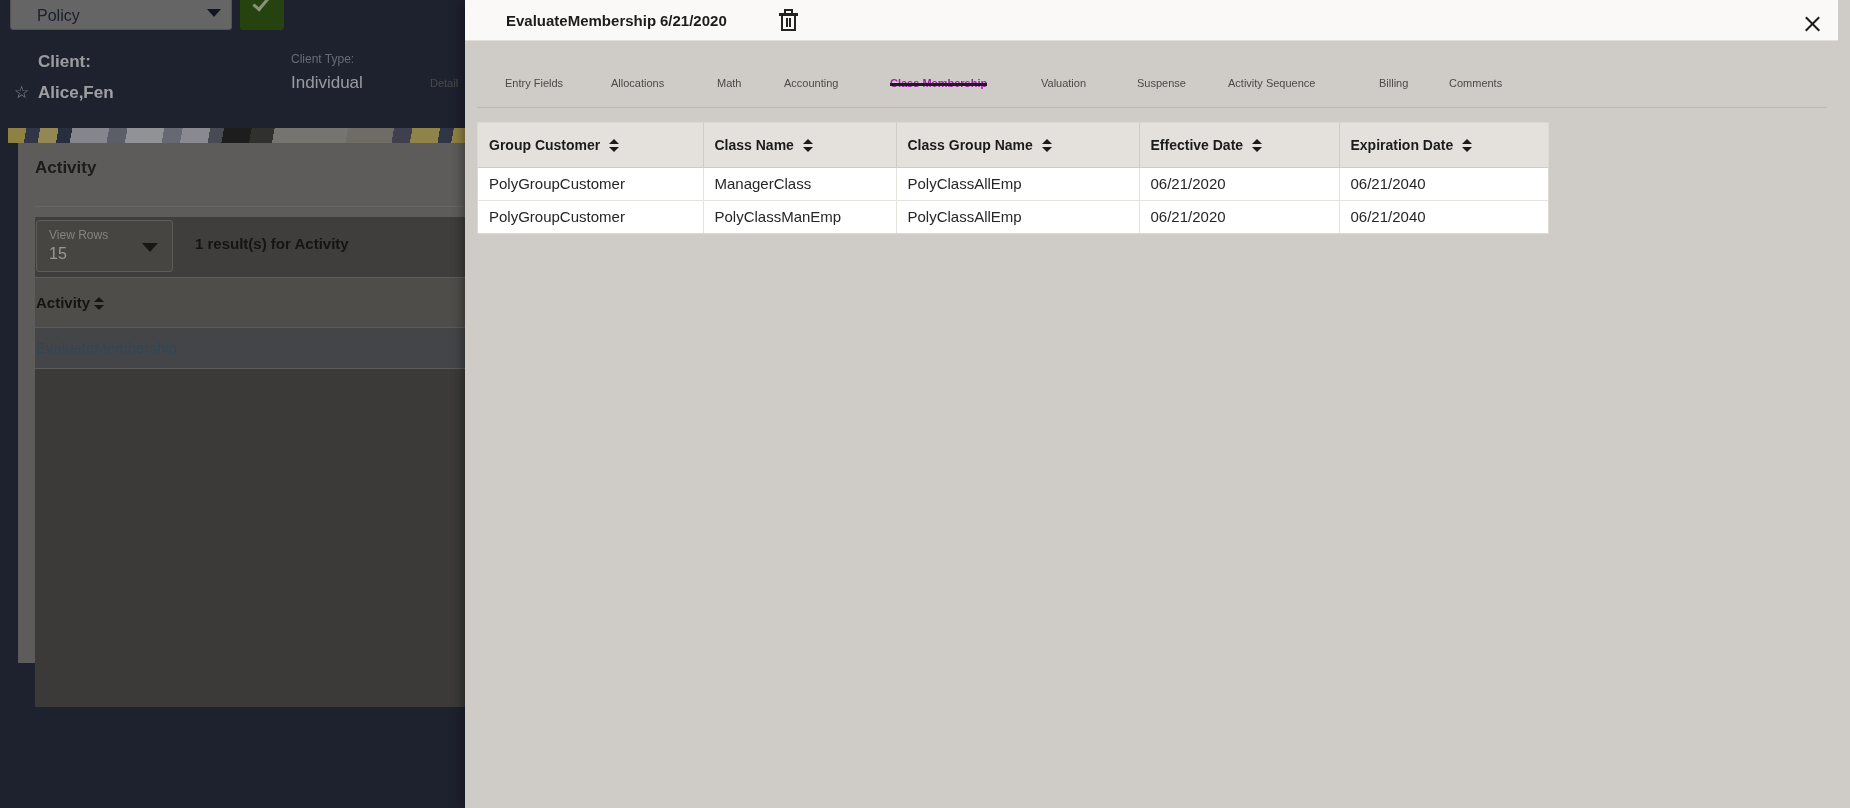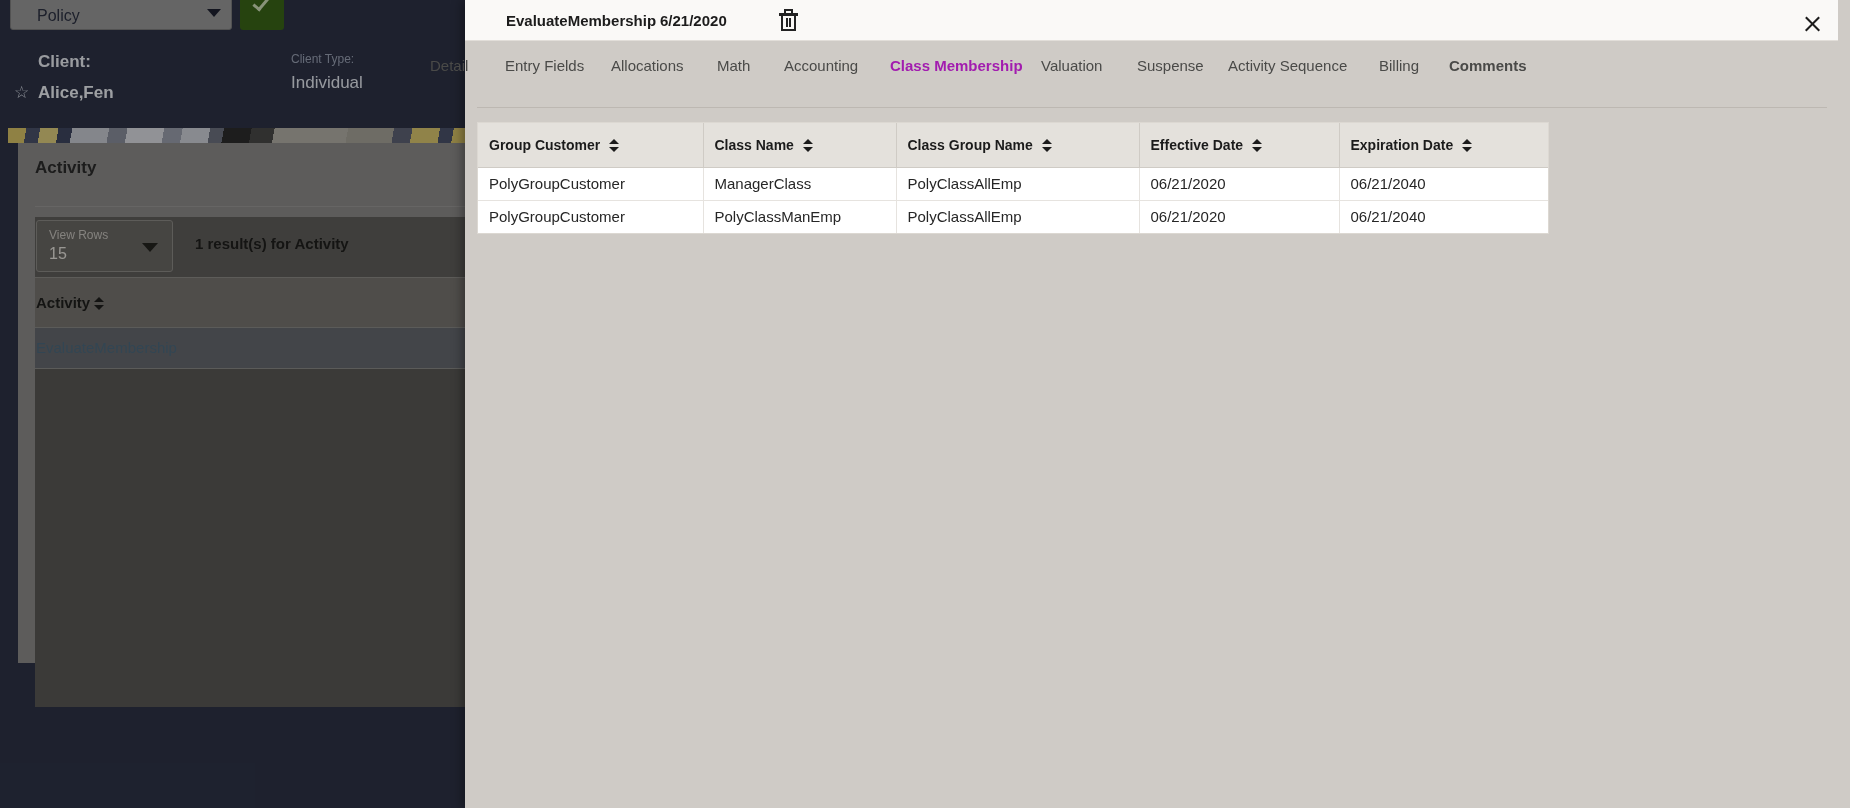--- a/index.html
+++ b/index.html
@@ -250,24 +250,24 @@
   }
   .close-btn::before { transform: rotate(45deg); }
   .close-btn::after  { transform: rotate(-45deg); }
 
   .tabbar {
     position: absolute; left: 0; top: 41px;
     width: 1373px; height: 48px;
     background: #cfcbc6;
   }
   .tab {
-    position: absolute; top: 16px;
+    position: absolute; top: 0;
     height: 48px;
-    display: flex; align-items: flex-start;
-    font-size: 15px; color: #4a4a48;
+    display: flex; align-items: flex-end;
+    font-size: 11px; color: #4a4a48;
     cursor: pointer; white-space: nowrap;
   }
   .tab.active { color: #a21caf; font-weight: bold; }
   .tab.active::after {
     content: ''; position: absolute;
     left: 0; right: 0; bottom: 3px;
     height: 3px; background: #1d1d1d;
   }
 
   .modal-body {
@@ -406,21 +406,21 @@
         </div>
         <div class="tab" style="left: 672px;">
           <span>Suspense</span>
         </div>
         <div class="tab" style="left: 763px;">
           <span>Activity Sequence</span>
         </div>
         <div class="tab" style="left: 914px;">
           <span>Billing</span>
         </div>
-        <div class="tab" style="left: 984px; font-weight: bold;">
+        <div class="tab" style="left: 984px;">
           <span>Comments</span>
         </div>
       </div>
 
     <div class="modal-body">
       <div class="body-rule"></div>
 
       <div class="table-wrap">
         <table class="dt">
           <thead>

